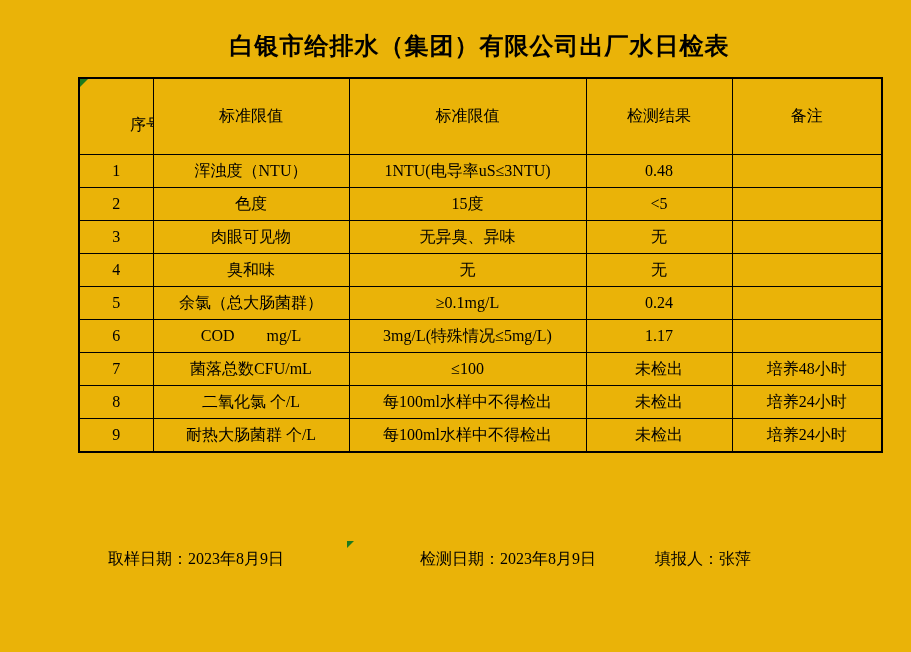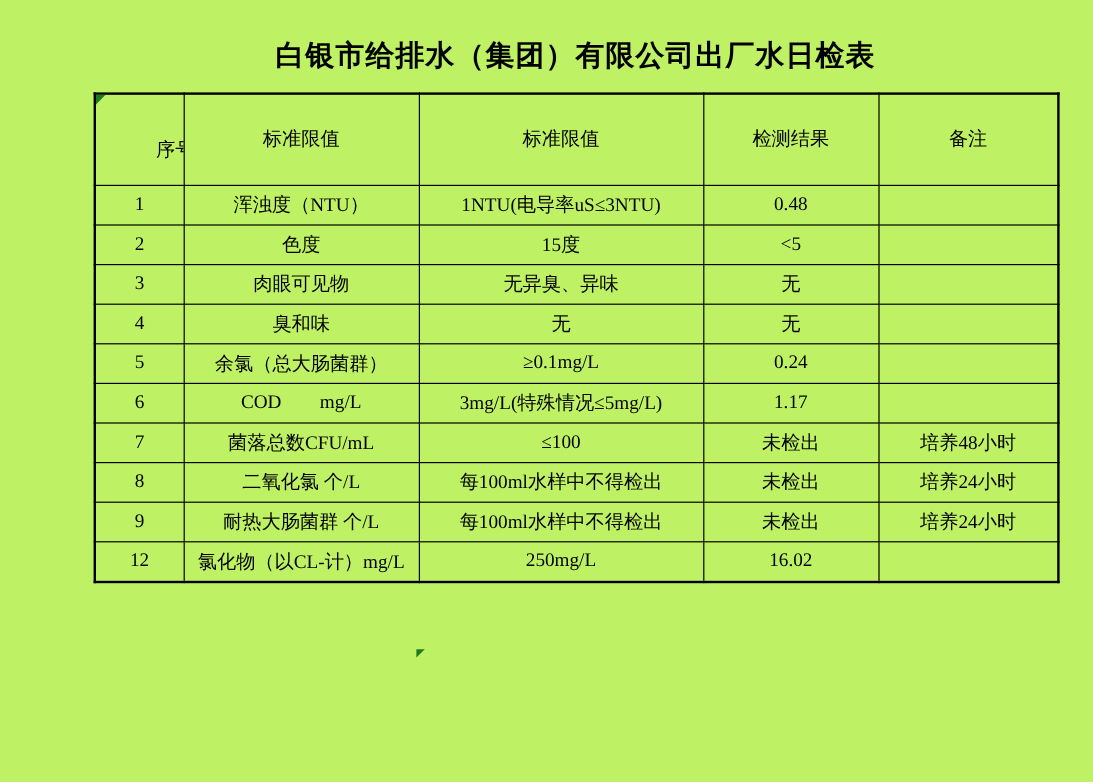--- a/index.html
+++ b/index.html
@@ -1,20 +1,20 @@
 <!DOCTYPE html>
 <html><head>
 <meta charset="utf-8">
 <style>
   html, body { margin: 0; padding: 0; background: #ffffff; }
   .page {
     position: relative;
     width: 911px;
     height: 652px;
-    background: #bef264;
+    background: #eab308;
     font-family: "Liberation Serif", serif;
     color: #000000;
     overflow: hidden;
   }
   .title {
     position: absolute;
     top: 30px;
     left: 78px;
     width: 803px;
     margin: 0;
@@ -166,26 +166,24 @@
             <td>未检出</td>
             <td>培养24小时</td>
           </tr>
           <tr>
             <td>9</td>
             <td>耐热大肠菌群 个/L</td>
             <td>每100ml水样中不得检出</td>
             <td>未检出</td>
             <td>培养24小时</td>
           </tr>
-          <tr>
-            <td>12</td>
-            <td>氯化物（以CL-计）mg/L</td>
-            <td>250mg/L</td>
-            <td>16.02</td>
-            <td></td>
-          </tr>
         </tbody>
     </table>
     <div class="bottom-marker"></div>
   </div>
 
+  <div class="footer">
+    <span class="sample-date">取样日期：2023年8月9日</span>
+    <span class="test-date">检测日期：2023年8月9日</span>
+    <span class="reporter">填报人：张萍</span>
+  </div>
 
 </div>
 
 </body></html>

